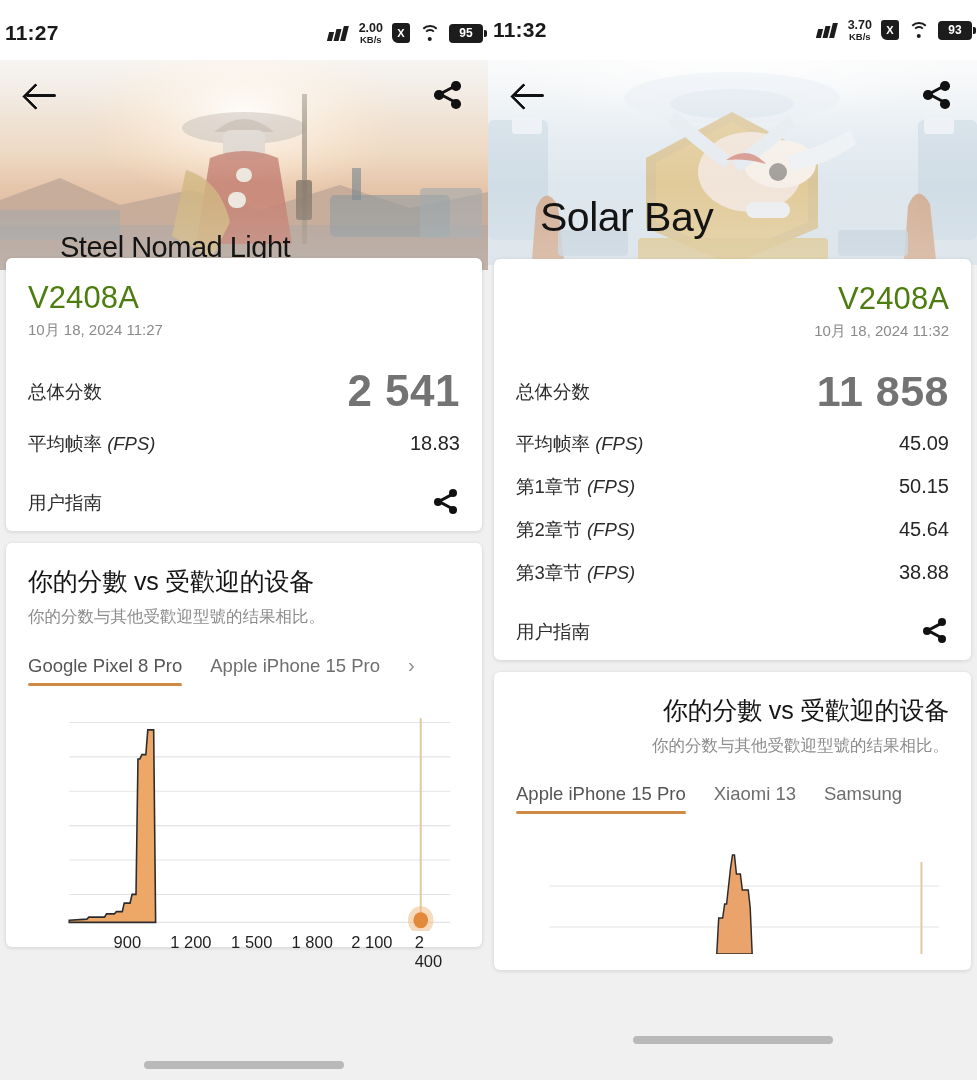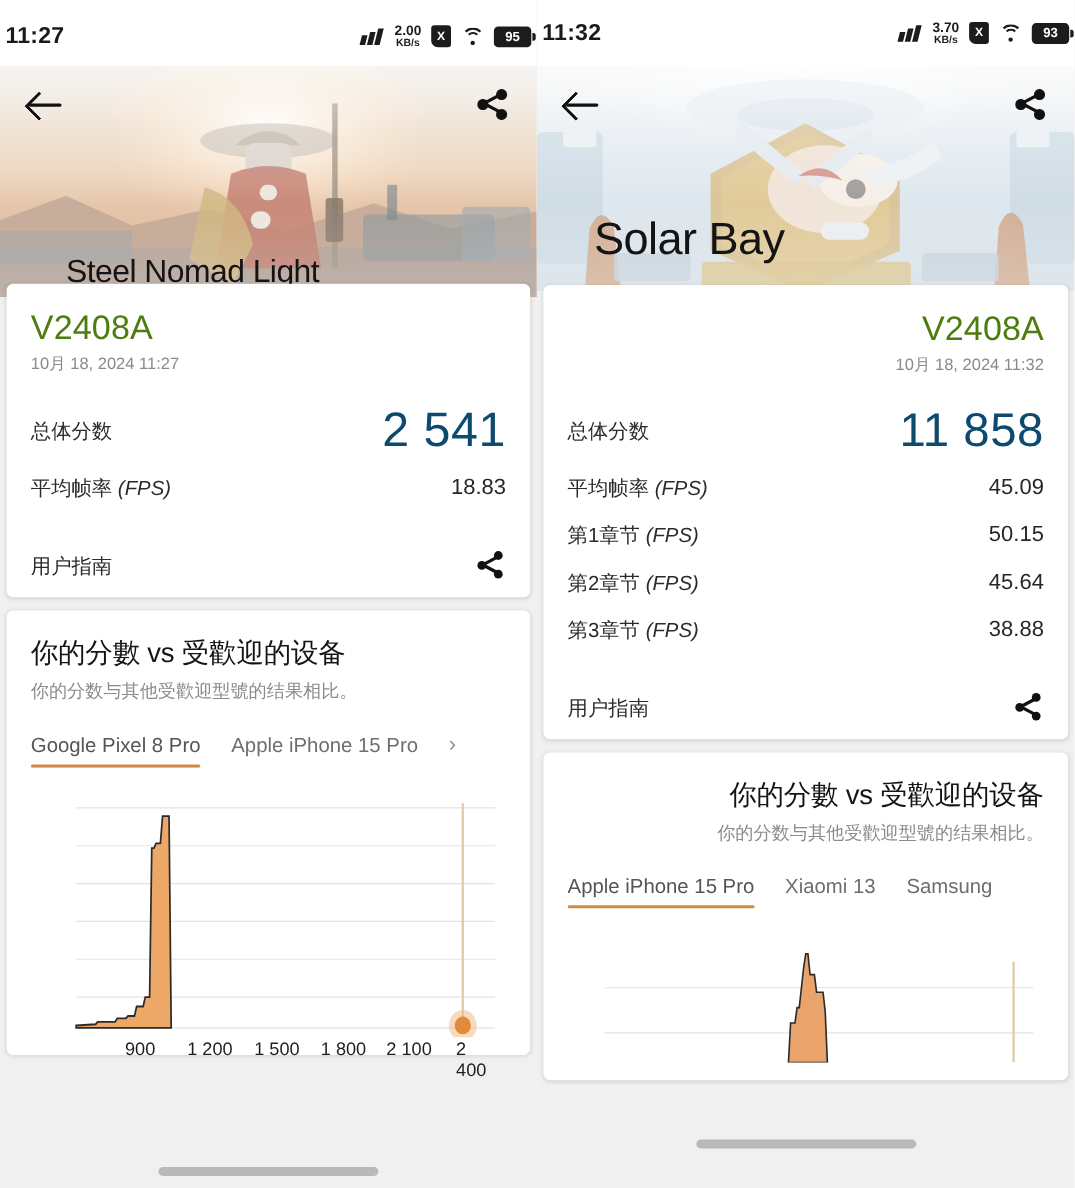--- a/index.html
+++ b/index.html
@@ -73,23 +73,23 @@
   .panel.right .card.score { margin-top:-6px; }
   .dev-name { font-size:31px; color:#4d7c0f; font-weight:400; letter-spacing:.1px; }
   .dev-date { font-size:15px; color:#8a8a8a; margin-top:5px; }
   .rows { margin-top:24px; }
   .row { display:flex; align-items:center; justify-content:space-between;
     padding:9px 0; }
   .row.total { padding:2px 0 6px 0; }
   .row-label { font-size:18.5px; color:#2b2b2b; }
   .row-label em { font-style:italic; }
   .row-val { font-size:20px; color:#262626; }
-  .row.total .row-val { font-size:44px; color:#0c4a6e; font-weight:400; letter-spacing:.5px; }
+  .row.total .row-val { font-size:44px; color:#737373; font-weight:700; letter-spacing:.5px; }
   .panel.right .row.total .row-val { font-size:43px; }
-  .guide { display:flex; align-items:center; justify-content:space-between; margin-top:36px; }
+  .guide { display:flex; align-items:center; justify-content:space-between; margin-top:24px; }
   .guide-label { font-size:18.5px; color:#2b2b2b; cursor:pointer; }
   .icon-share.sm { width:26px; height:26px; }
   .icon-share.sm .d { width:8.4px; height:8.4px; }
   .icon-share.sm .d1 { left:15px; top:0px; }
   .icon-share.sm .d2 { left:0px; top:9px; }
   .icon-share.sm .d3 { left:15px; top:17px; }
   .icon-share.sm .l1 { width:17px; left:2px; top:8px; }
   .icon-share.sm .l2 { width:17px; left:2px; top:14px; }
 
   

